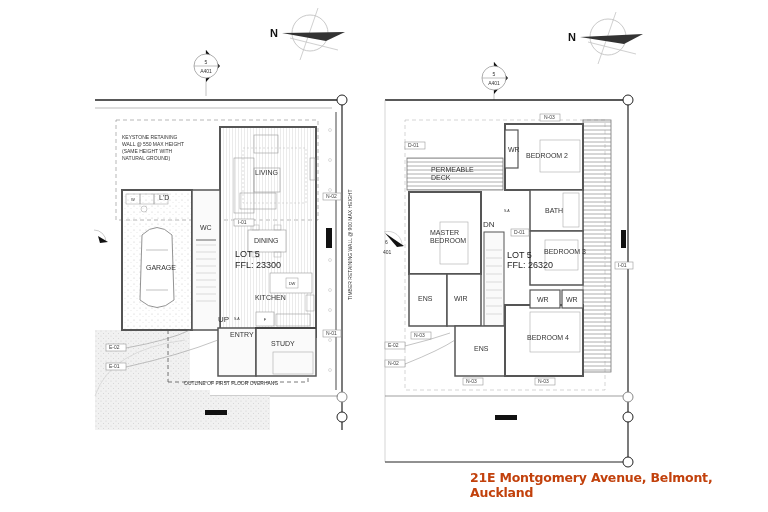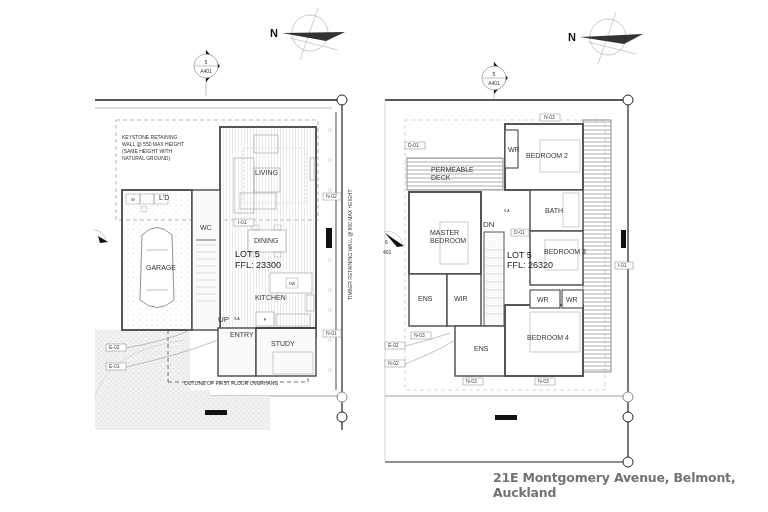--- a/index.html
+++ b/index.html
@@ -4,21 +4,21 @@
 <style>
   html,body{margin:0;padding:0;background:#fff;}
   body{width:768px;height:512px;position:relative;overflow:hidden;font-family:"Liberation Sans",sans-serif;color:#222;}
   svg{position:absolute;left:0;top:0;}
   .lbl{font-family:"Liberation Sans",sans-serif;fill:#333;}
   .room{font-size:7px;}
   .small{font-size:5px;}
   .lot{font-size:9px;fill:#222;}
   .tag rect{fill:#fff;stroke:#999;stroke-width:0.6;}
   .tag text{font-size:5px;fill:#444;}
-  .address{position:absolute;left:493px;top:470px;font-family:"DejaVu Sans",sans-serif;font-weight:bold;font-size:12.5px;color:#737373;letter-spacing:-0.2px;}
+  .address{position:absolute;left:470px;top:470px;font-family:"DejaVu Sans",sans-serif;font-weight:bold;font-size:12.5px;color:#c2410c;letter-spacing:-0.2px;}
 </style>
 </head>
 <body>
 
 <svg width="768" height="512" viewBox="0 0 768 512">
   <defs>
     <pattern id="hatchV" width="3" height="3" patternUnits="userSpaceOnUse">
       <line x1="1.5" y1="0" x2="1.5" y2="3" stroke="#ddd" stroke-width="0.6"></line>
     </pattern>
     <pattern id="hatchH" width="4" height="4" patternUnits="userSpaceOnUse">

